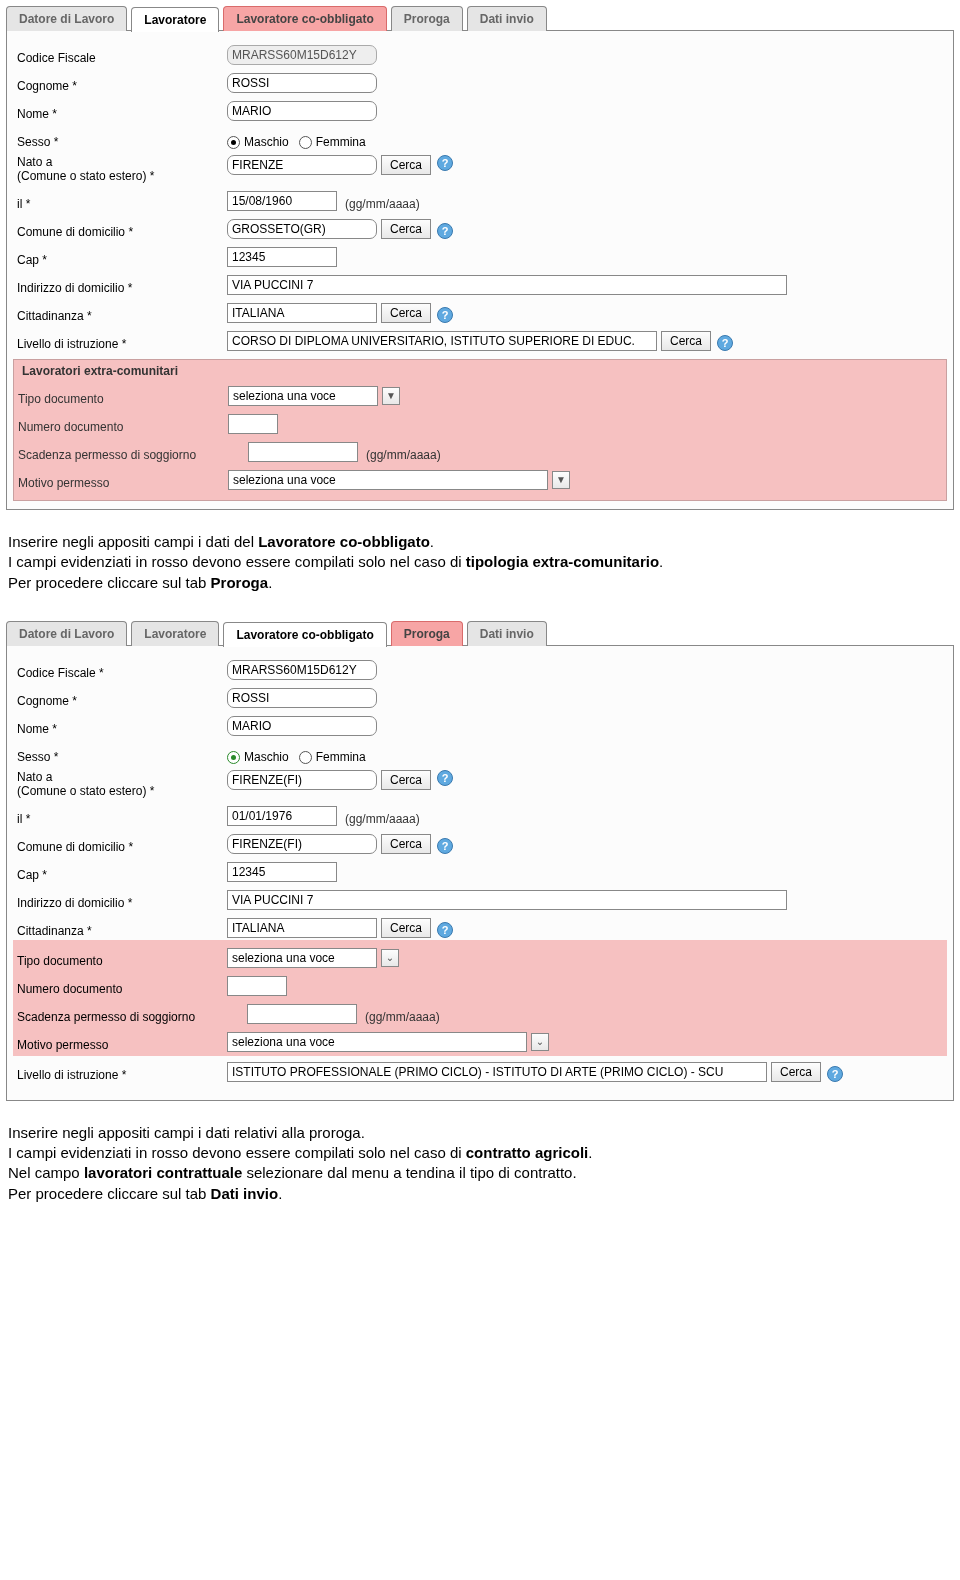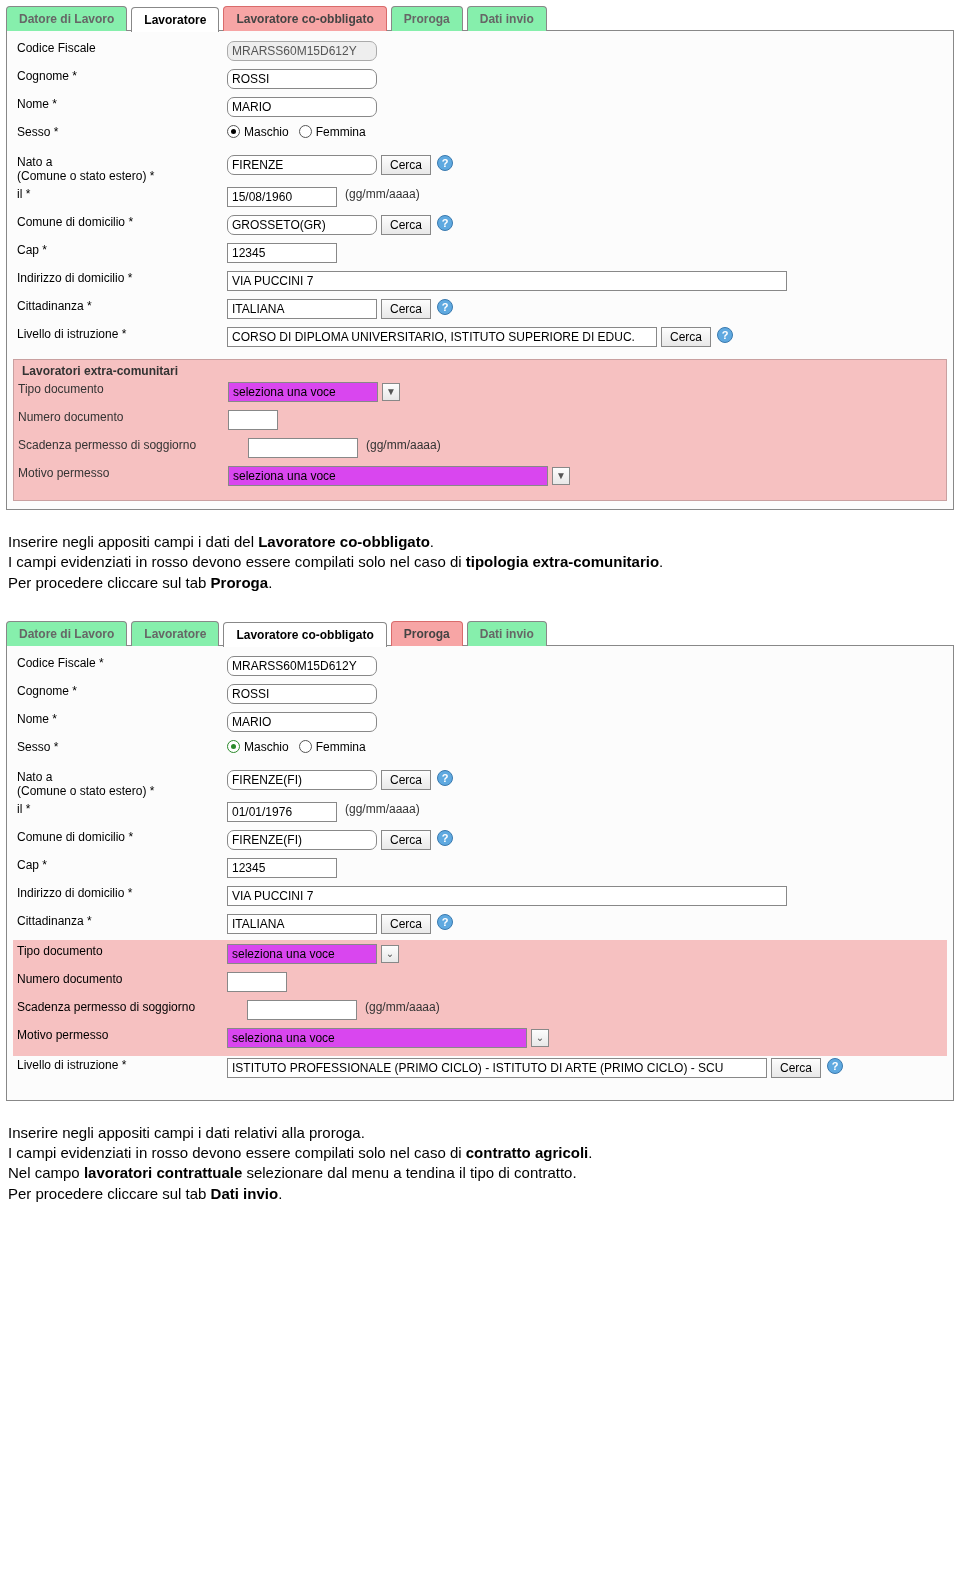--- a/index.html
+++ b/index.html
@@ -15,21 +15,21 @@
     display: flex;
     align-items: flex-end;
     position: relative;
     z-index: 2;
   }
   .tab {
     border: 1px solid #888;
     border-bottom: none;
     padding: 5px 12px 5px 12px;
     margin-right: 4px;
-    background: #86efac;
+    background: #e5e5e5;
     color: #666;
     font-weight: bold;
     font-size: 12px;
     cursor: pointer;
     border-top-left-radius: 4px;
     border-top-right-radius: 4px;
   }
   .tab.active {
     background: #fff;
     color: #000;
@@ -43,21 +43,21 @@
   }
   .panel {
     border: 1px solid #888;
     background: #fcfcfc;
     padding: 8px 6px 8px 6px;
     position: relative;
     margin-top: -1px;
   }
   .form-row {
     display: flex;
-    align-items: flex-start;
+    align-items: flex-end;
     min-height: 28px;
     padding: 2px 4px;
   }
   .form-row.tall { align-items: flex-start; padding-top:4px;}
   .label-cell {
     width: 210px;
     flex: 0 0 210px;
     color: #000;
     font-size: 12px;
   }
@@ -156,21 +156,21 @@
     border:1px solid #888;
     background: linear-gradient(#fdfdfd,#e8e8e8);
     text-align:center;
     line-height:16px;
     font-size:10px;
     color:#555;
   }
   .select-wrap { display:flex; align-items:center; }
   .select-box {
     border:1px solid #888;
-    background:#d946ef;
+    background:#ffffff;
     height:20px;
     padding:2px 4px;
     font-size:12px;
     display:flex;
     align-items:center;
   }
 </style>
 </head>
 <body>
 

